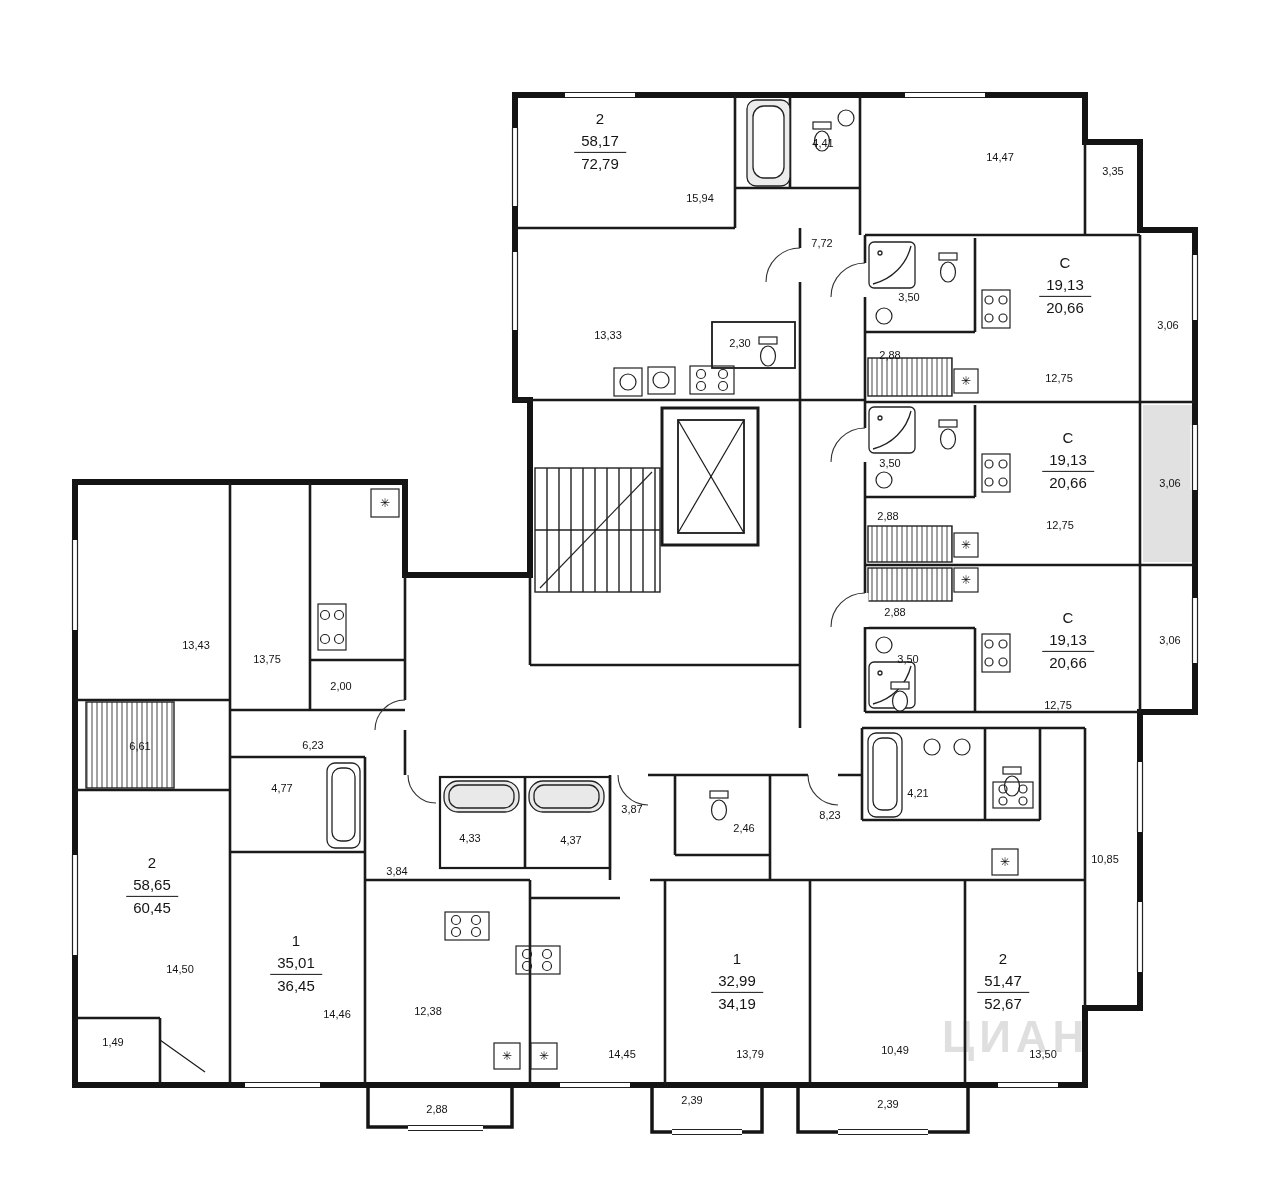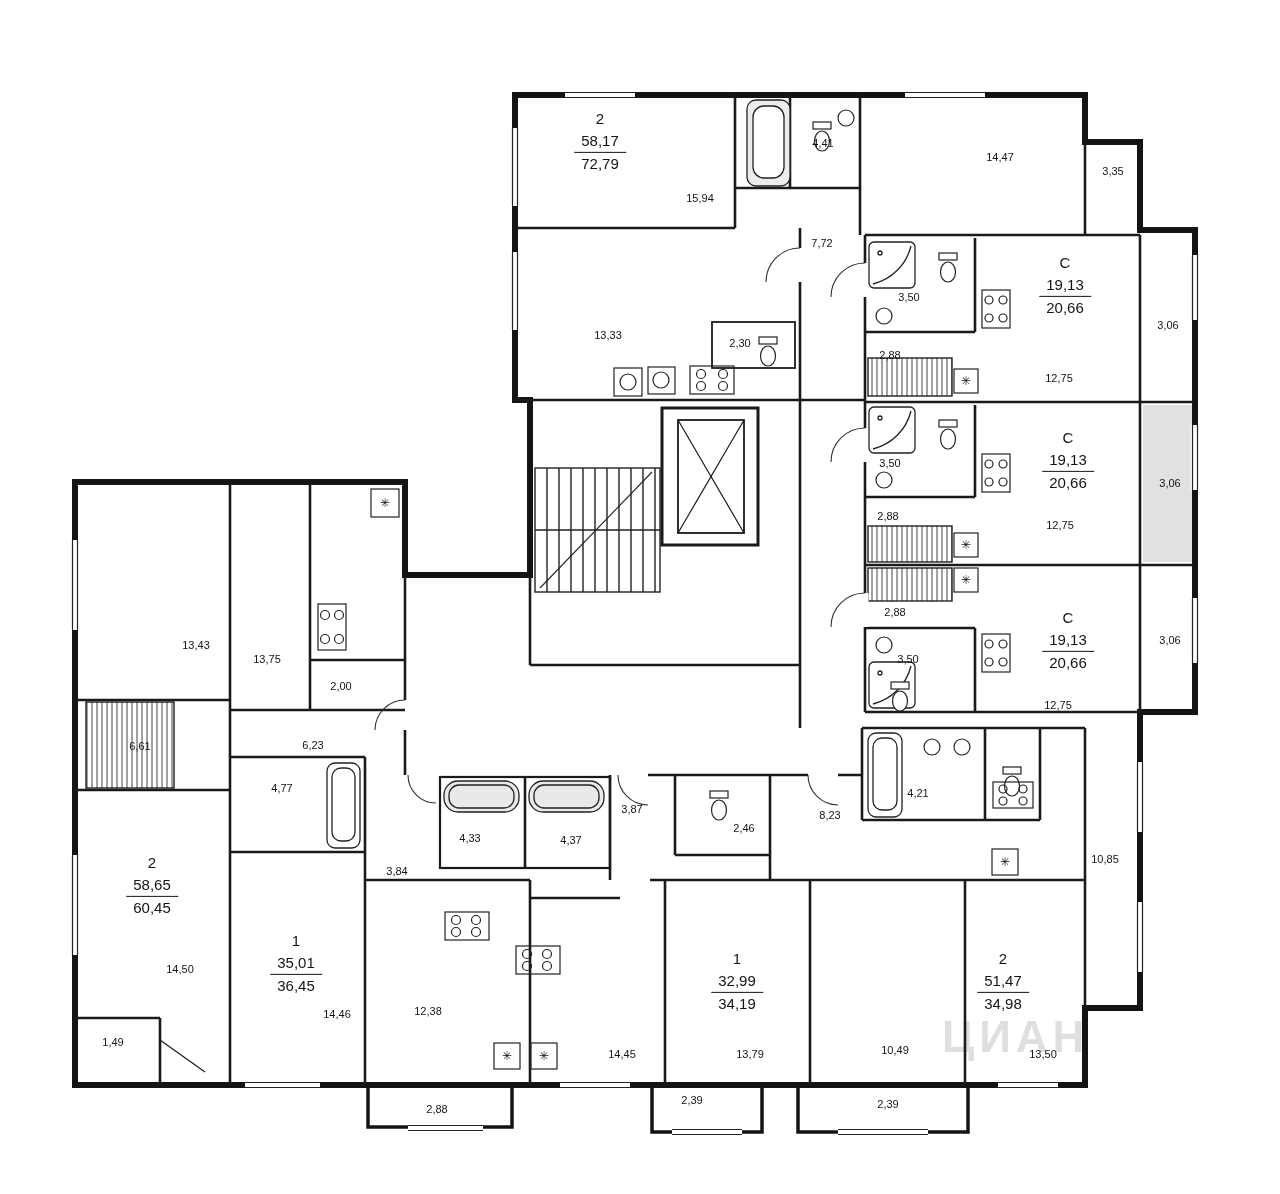--- a/index.html
+++ b/index.html
@@ -246,21 +246,21 @@
   <div>36,45</div>
 </div>
 <div class="unit" style="left:737px;top:981px">
   <div>1</div>
   <div class="living">32,99</div>
   <div>34,19</div>
 </div>
 <div class="unit" style="left:1003px;top:981px">
   <div>2</div>
   <div class="living">51,47</div>
-  <div>34,98</div>
+  <div>52,67</div>
 </div>
 
 <span class="lbl" style="left:700px;top:198px">15,94</span>
 <span class="lbl" style="left:823px;top:143px">4,41</span>
 <span class="lbl" style="left:1000px;top:157px">14,47</span>
 <span class="lbl" style="left:1113px;top:171px">3,35</span>
 <span class="lbl" style="left:822px;top:243px">7,72</span>
 <span class="lbl" style="left:909px;top:297px">3,50</span>
 <span class="lbl" style="left:608px;top:335px">13,33</span>
 <span class="lbl" style="left:740px;top:343px">2,30</span>

